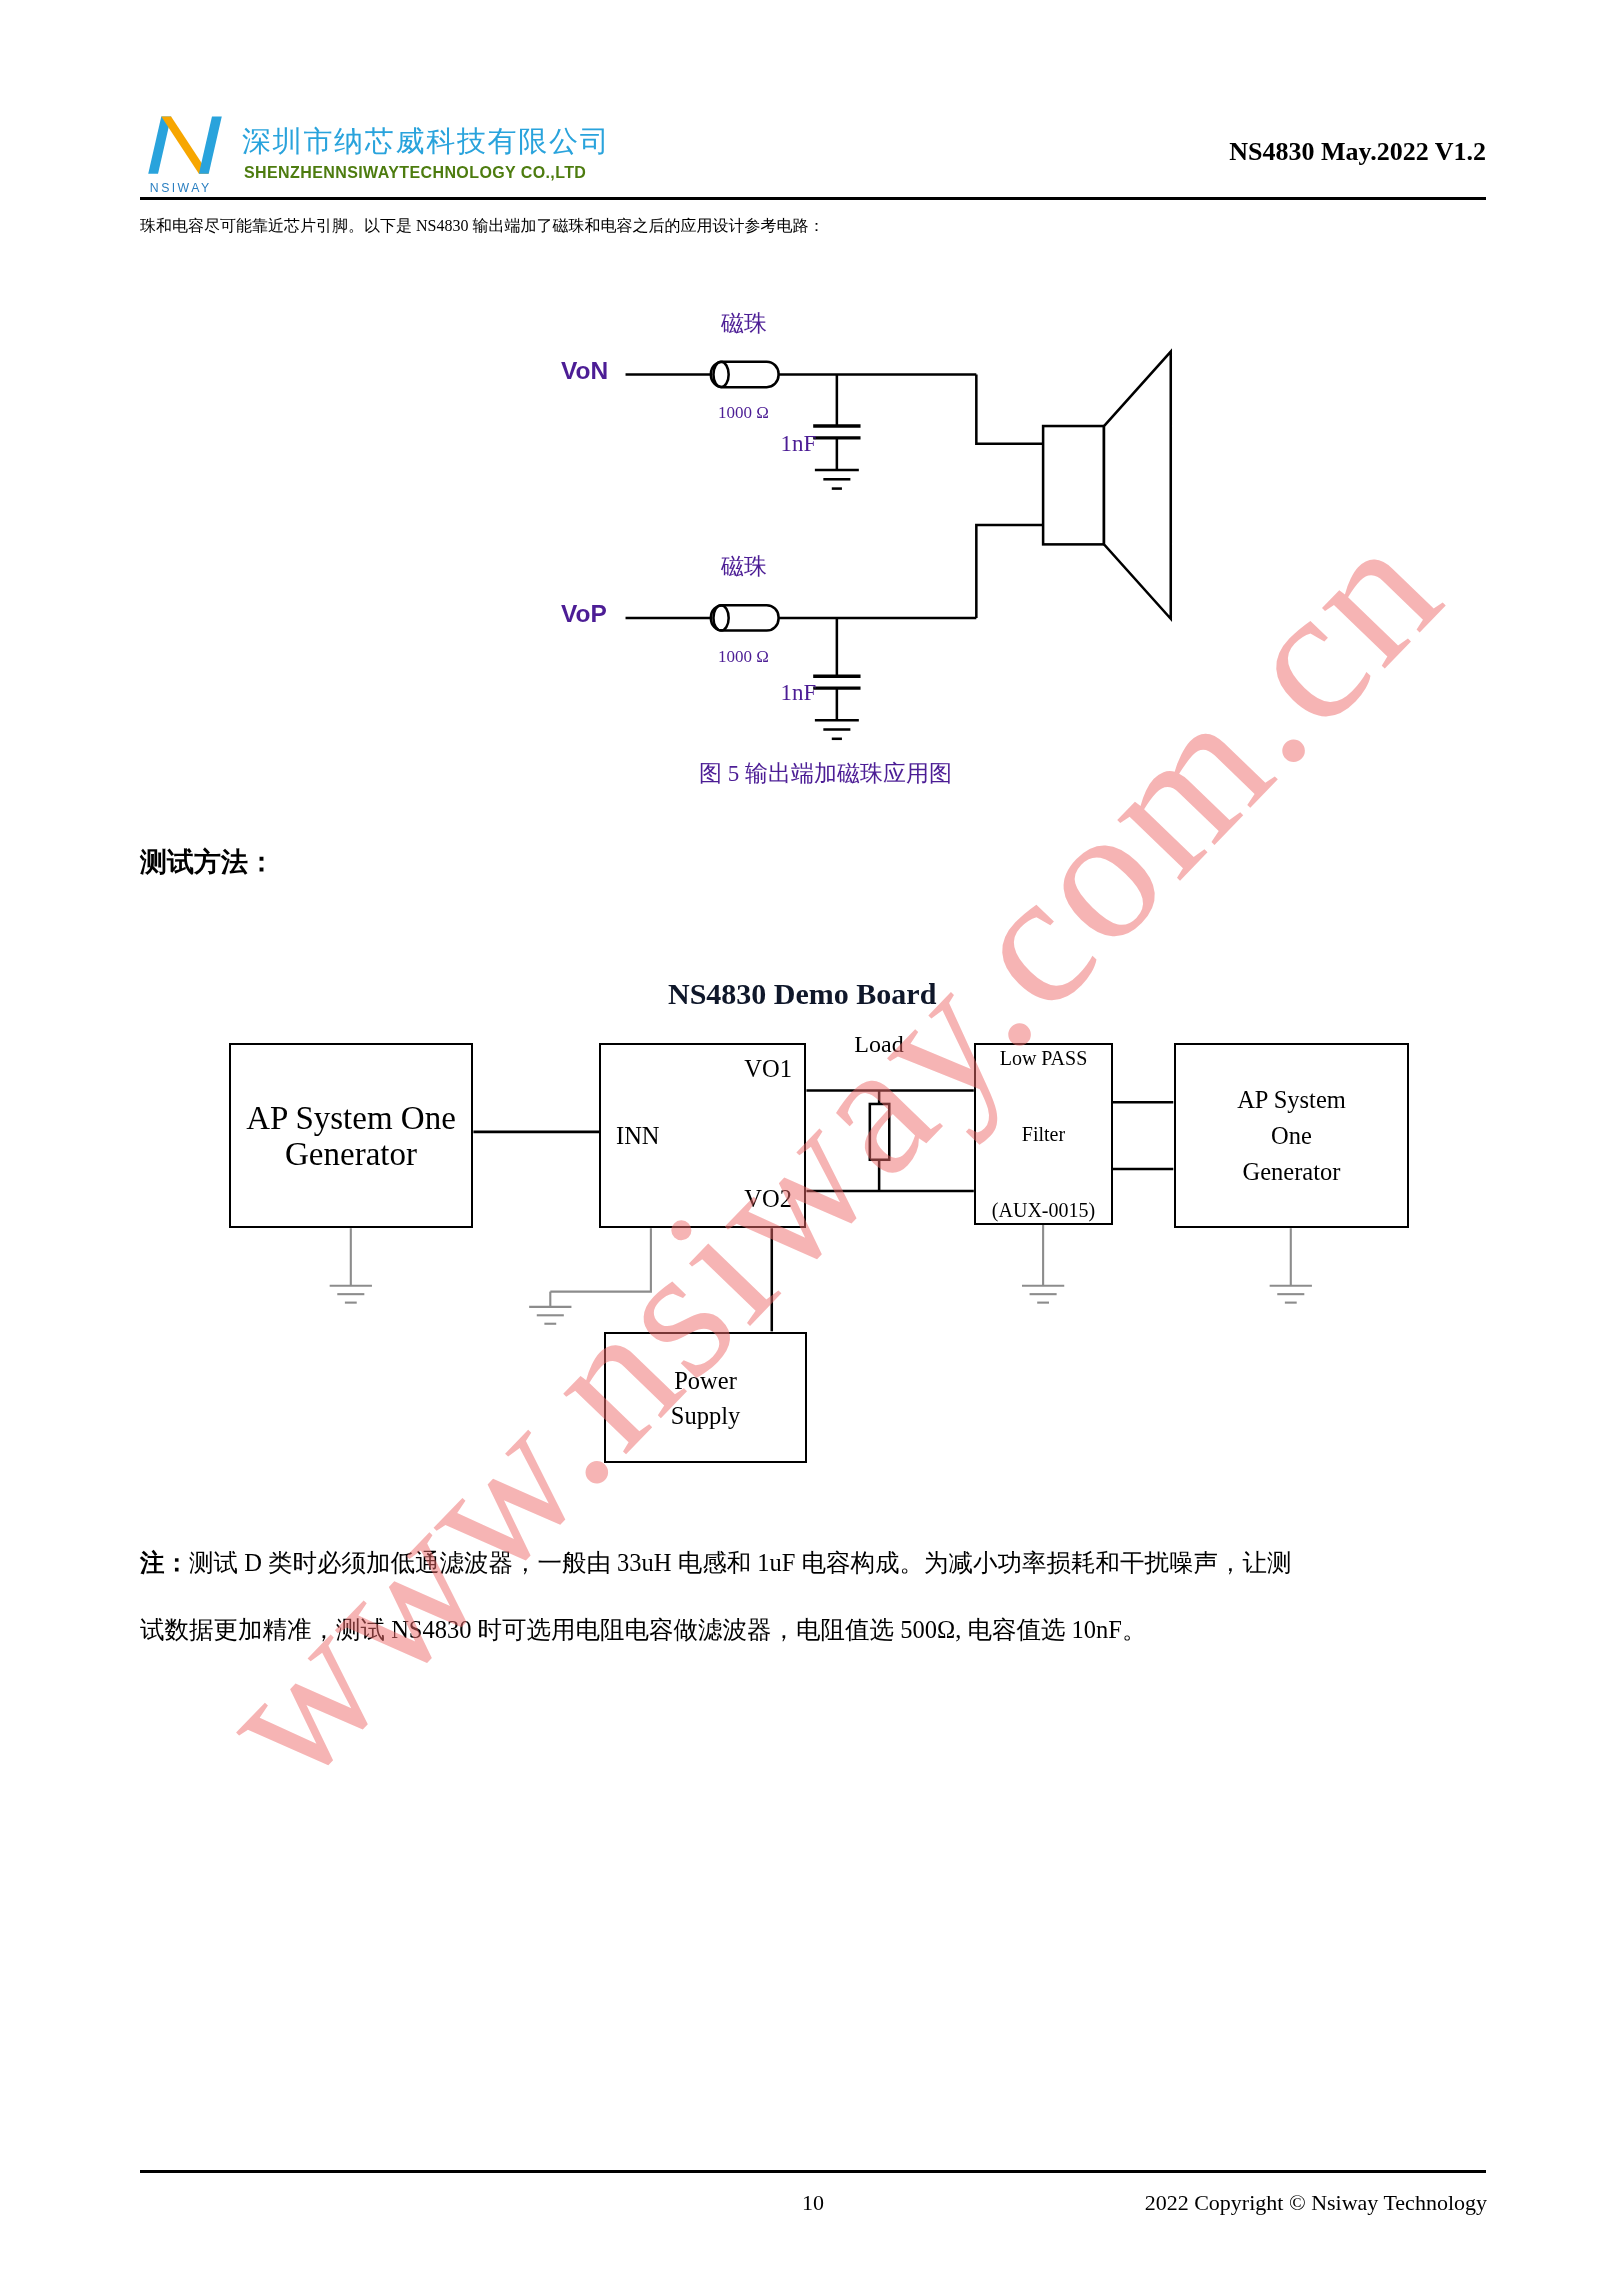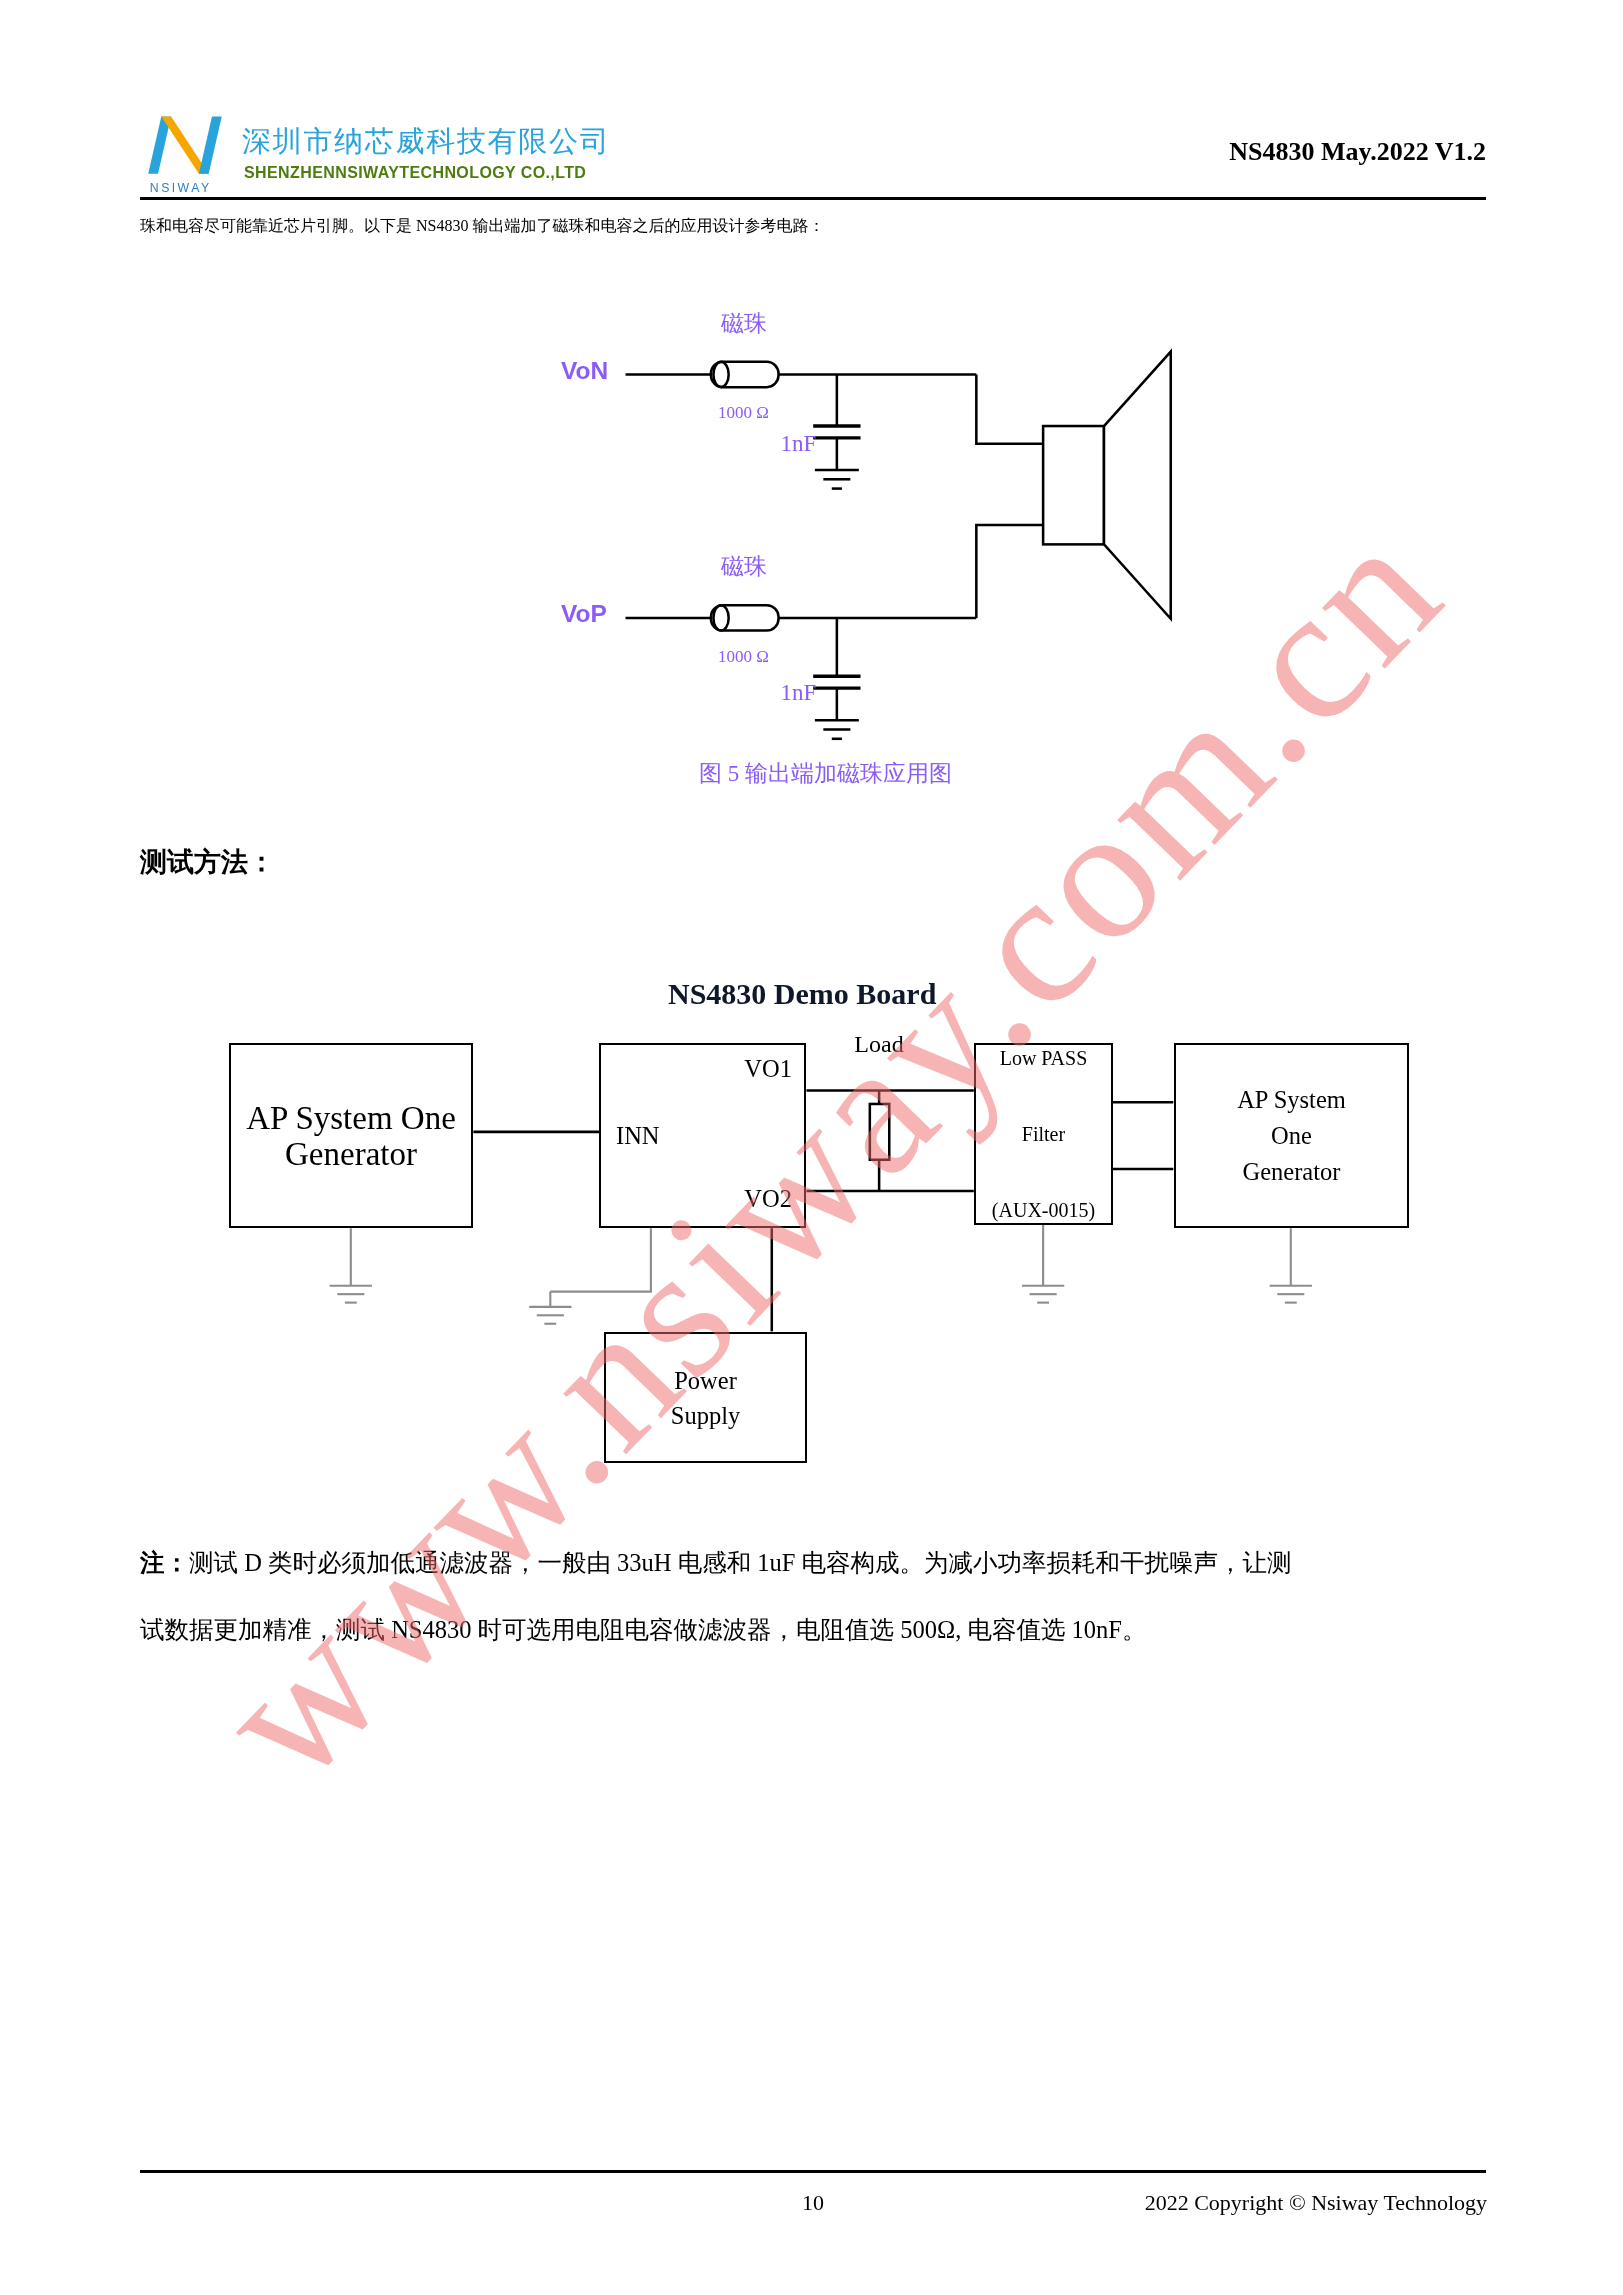--- a/index.html
+++ b/index.html
@@ -3,21 +3,21 @@
 <meta charset="utf-8">
 <style>
   * { margin:0; padding:0; box-sizing:border-box; }
   html,body { background:#ffffff; }
   .page {
     position:relative; width:1623px; height:2295px; background:#fff;
     overflow:hidden; color:#000;
     font-family:"Liberation Serif","DejaVu Serif",serif;
   }
   .gfx { position:absolute; left:0; top:0; z-index:1; }
-  .lbl { position:absolute; z-index:3; color:#8b5cf6; }
+  .lbl { position:absolute; z-index:3; color:#4c1d95; }
   .sans { font-family:"Liberation Sans","DejaVu Sans",sans-serif; }
 
   
   .logo { position:absolute; left:140px; top:110px; width:90px; height:85px; z-index:3; }
   .company-cn { position:absolute; left:242px; top:122px; font-size:29px; font-weight:normal;
     color:#29a3dc; letter-spacing:1.7px; z-index:3; font-family:"Liberation Sans",sans-serif; }
   .company-en { position:absolute; left:244px; top:164px; font-size:16px; font-weight:bold;
     color:#4d7c0f; letter-spacing:0.4px; z-index:3; font-family:"Liberation Sans",sans-serif; }
   .doc-ref { position:absolute; left:1116px; top:137px; width:370px; text-align:right;
     font-size:26px; font-weight:bold; z-index:3; }

